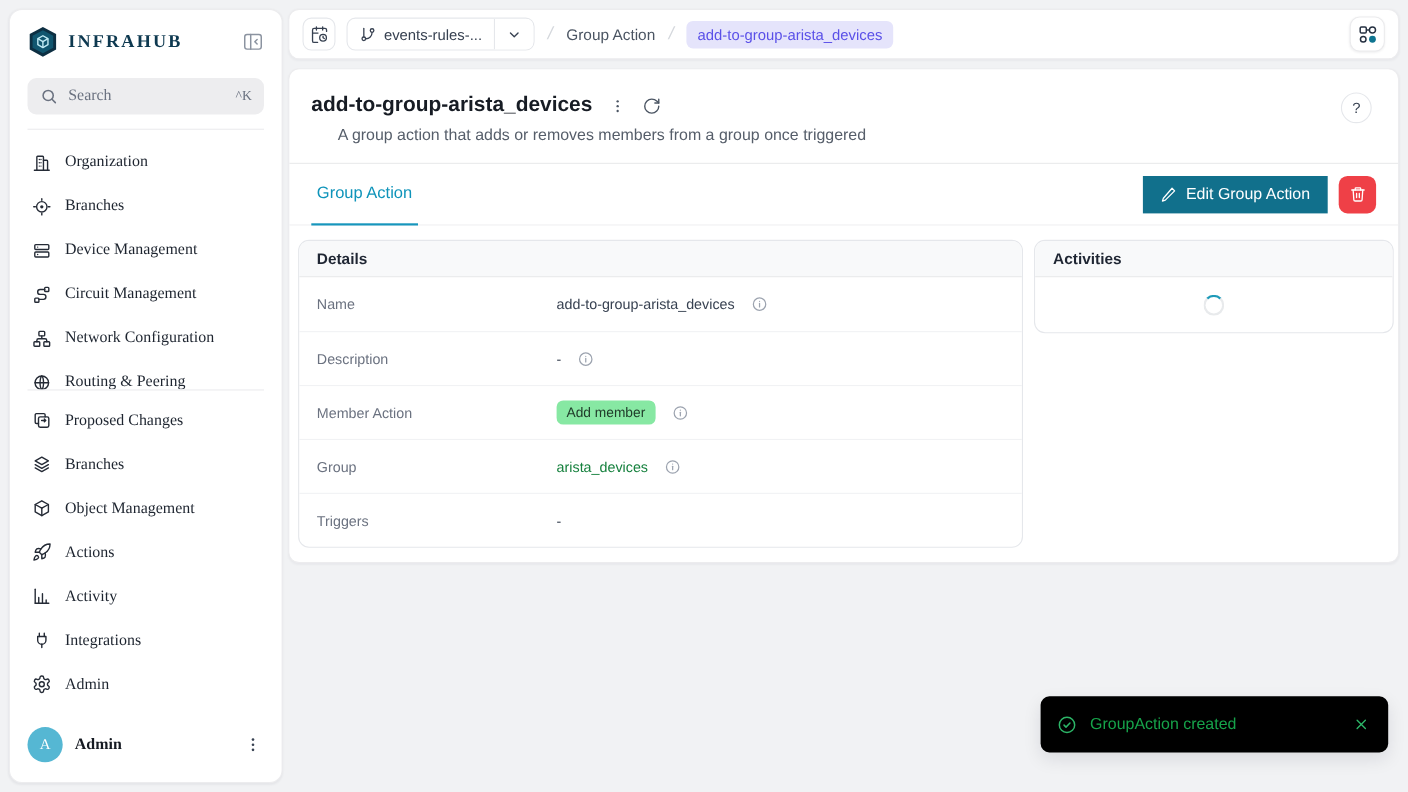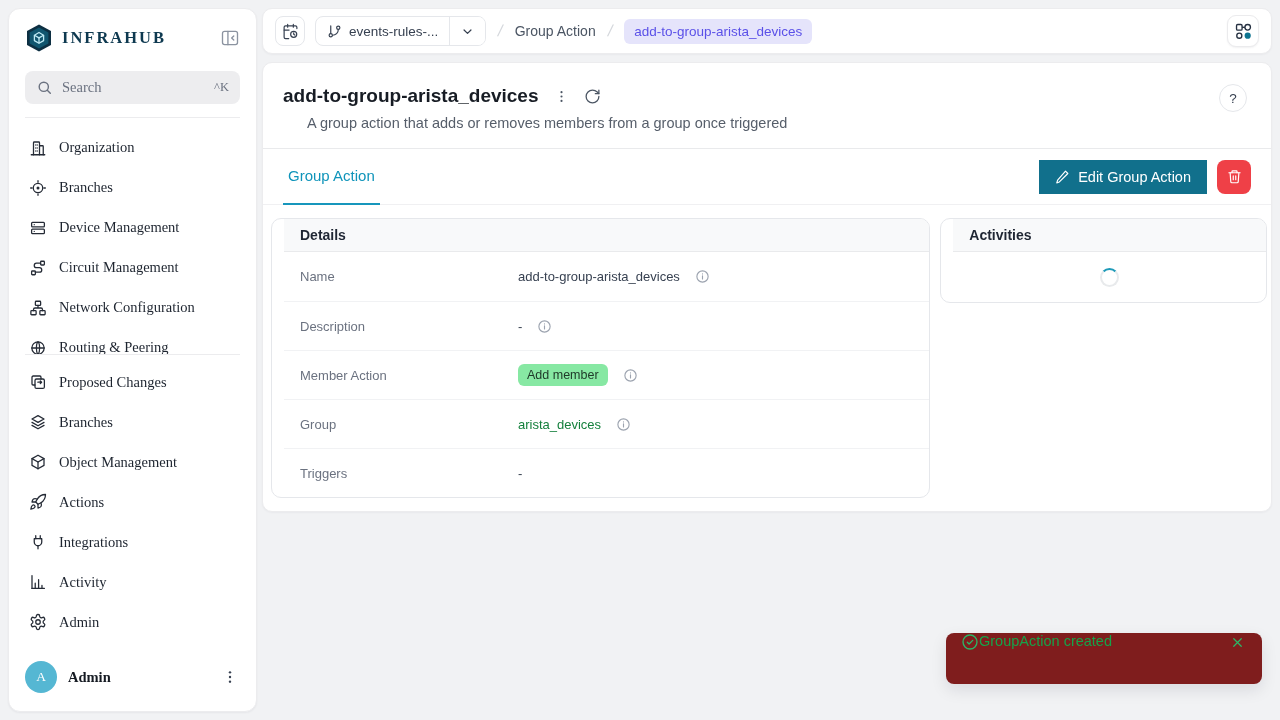--- a/index.html
+++ b/index.html
@@ -64,40 +64,40 @@
   .tab { height:56px; display:flex; align-items:center; padding:0 5px; color:#0f94ba; font-size:15px; font-weight:500;
          border-bottom:2px solid #1796bc; cursor:pointer; }
   .tab-actions { margin-left:auto; display:flex; align-items:center; gap:10px; }
   .edit-btn { background:#11708c; color:#fff; height:34px; border:none; border-radius:0; padding:0 16px;
               display:flex; align-items:center; gap:9px; font-size:14.5px; font-weight:500; cursor:pointer;
               font-family:"Liberation Sans", sans-serif; }
   .delete-btn { background:#ef4047; width:34px; height:34px; border:none; border-radius:8px; color:#fff;
                 display:flex; align-items:center; justify-content:center; cursor:pointer; }
 
   .content { display:flex; gap:10px; padding:13px 4px 0 8px; align-items:flex-start; }
-  .panel { border:1px solid #e5e7eb; border-radius:10px; overflow:hidden; background:#fff;padding-left:12px; }
+  .panel { border:1px solid #e5e7eb; border-radius:10px; overflow:hidden; background:#fff; }
   .panel-header { background:#f8f9fa; border-bottom:1px solid #e9eaec; height:33px; padding:0 16px;
                   display:flex; align-items:center; font-size:14px; font-weight:700; color:#1f2633; }
   .details-panel { width:662px; }
   .activities-panel { width:328px; }
   .detail-row { display:flex; align-items:center; min-height:49px; padding:0 16px; font-size:13px; }
   .detail-row + .detail-row { border-top:1px solid #f1f2f4; }
   .detail-label { width:218px; color:#6b7280; }
   .detail-value { display:flex; align-items:center; gap:15px; color:#374151; }
   .info-icon { color:#9ca3af; display:flex; }
   .badge-green { background:#87e8a3; color:#203b2a; font-size:12.5px; font-weight:400; padding:4px 9px; border-radius:6px; }
   .link-value { color:#15803d; cursor:pointer; }
   .activities-body { height:50px; display:flex; align-items:center; justify-content:center; }
   .spinner { width:19px; height:19px; border-radius:50%; border:2.5px solid #e8eaec; border-top-color:#1e9ab8;
              animation:spin 1s linear infinite; }
   @keyframes spin { to { transform:rotate(360deg); } }
 
   
-  .toast { position:absolute; left:946px; top:633px; width:316px; height:51px; background:#7f1d1d; border-radius:8px;
-           box-shadow:0 6px 16px rgba(16,24,40,.10); display:flex; align-items:flex-start; gap:0; padding:0 15px; }
+  .toast { position:absolute; left:946px; top:633px; width:316px; height:51px; background:#000000; border-radius:8px;
+           box-shadow:0 6px 16px rgba(16,24,40,.10); display:flex; align-items:center; gap:12px; padding:0 15px; }
   .toast-check { color:#2cb567; display:flex; }
   .toast-msg { color:#16a34a; font-size:14.5px; flex:1; }
   .toast-close { background:none; border:none; color:#2cb567; cursor:pointer; display:flex; padding:2px; }
 </style>
 </head>
 <body>
 
 <aside class="sidebar">
   <div class="logo-row">
     <span>
@@ -241,36 +241,36 @@
           <path d="m12 15-3-3a22 22 0 0 1 2-3.95A12.88 12.88 0 0 1 22 2c0 2.72-.78 7.5-6 11a22.35 22.35 0 0 1-4 2z"></path>
           <path d="M9 12H4s.55-3.03 2-4c1.62-1.08 5 0 5 0"></path>
             <path d="M12 15v5s3.03-.55 4-2c1.08-1.62 0-5 0-5"></path>
         </svg>
       </span>
       <span>Actions</span>
     </div>
     <div class="nav-item">
       <span class="nav-ic">
         <svg width="18" height="18" viewBox="0 0 24 24" fill="none" stroke="currentColor" stroke-width="1.7" stroke-linecap="round" stroke-linejoin="round">
+          <path d="M4 3.5v17"></path>
+            <path d="M4 20.5h16.5"></path>
+            <path d="M8.3 20.5v-7M12.8 20.5V9M17.3 20.5v-4"></path>
+        </svg>
+      </span>
+      <span>Activity</span>
+    </div>
+    <div class="nav-item">
+      <span class="nav-ic">
+        <svg width="18" height="18" viewBox="0 0 24 24" fill="none" stroke="currentColor" stroke-width="1.7" stroke-linecap="round" stroke-linejoin="round">
           <path d="M9 7.5V3.5M15 7.5V3.5"></path>
             <path d="M7 7.5h10V12a5 5 0 0 1-5 5 5 5 0 0 1-5-5Z"></path>
             <path d="M12 17v4"></path>
         </svg>
       </span>
       <span>Integrations</span>
-    </div>
-    <div class="nav-item">
-      <span class="nav-ic">
-        <svg width="18" height="18" viewBox="0 0 24 24" fill="none" stroke="currentColor" stroke-width="1.7" stroke-linecap="round" stroke-linejoin="round">
-          <path d="M4 3.5v17"></path>
-            <path d="M4 20.5h16.5"></path>
-            <path d="M8.3 20.5v-7M12.8 20.5V9M17.3 20.5v-4"></path>
-        </svg>
-      </span>
-      <span>Activity</span>
     </div>
     <div class="nav-item">
       <span class="nav-ic">
         <svg width="18" height="18" viewBox="0 0 24 24" fill="none" stroke="currentColor" stroke-width="1.7" stroke-linecap="round" stroke-linejoin="round">
           <path d="M12.22 2h-.44a2 2 0 0 0-2 2v.18a2 2 0 0 1-1 1.73l-.43.25a2 2 0 0 1-2 0l-.15-.08a2 2 0 0 0-2.73.73l-.22.38a2 2 0 0 0 .73 2.73l.15.1a2 2 0 0 1 1 1.72v.51a2 2 0 0 1-1 1.74l-.15.09a2 2 0 0 0-.73 2.73l.22.38a2 2 0 0 0 2.73.73l.15-.08a2 2 0 0 1 2 0l.43.25a2 2 0 0 1 1 1.73V20a2 2 0 0 0 2 2h.44a2 2 0 0 0 2-2v-.18a2 2 0 0 1 1-1.73l.43-.25a2 2 0 0 1 2 0l.15.08a2 2 0 0 0 2.73-.73l.22-.39a2 2 0 0 0-.73-2.73l-.15-.08a2 2 0 0 1-1-1.74v-.5a2 2 0 0 1 1-1.74l.15-.09a2 2 0 0 0 .73-2.73l-.22-.38a2 2 0 0 0-2.73-.73l-.15.08a2 2 0 0 1-2 0l-.43-.25a2 2 0 0 1-1-1.73V4a2 2 0 0 0-2-2z"></path>
           <circle cx="12" cy="12" r="3"></circle>
         </svg>
       </span>
       <span>Admin</span>
     </div>

